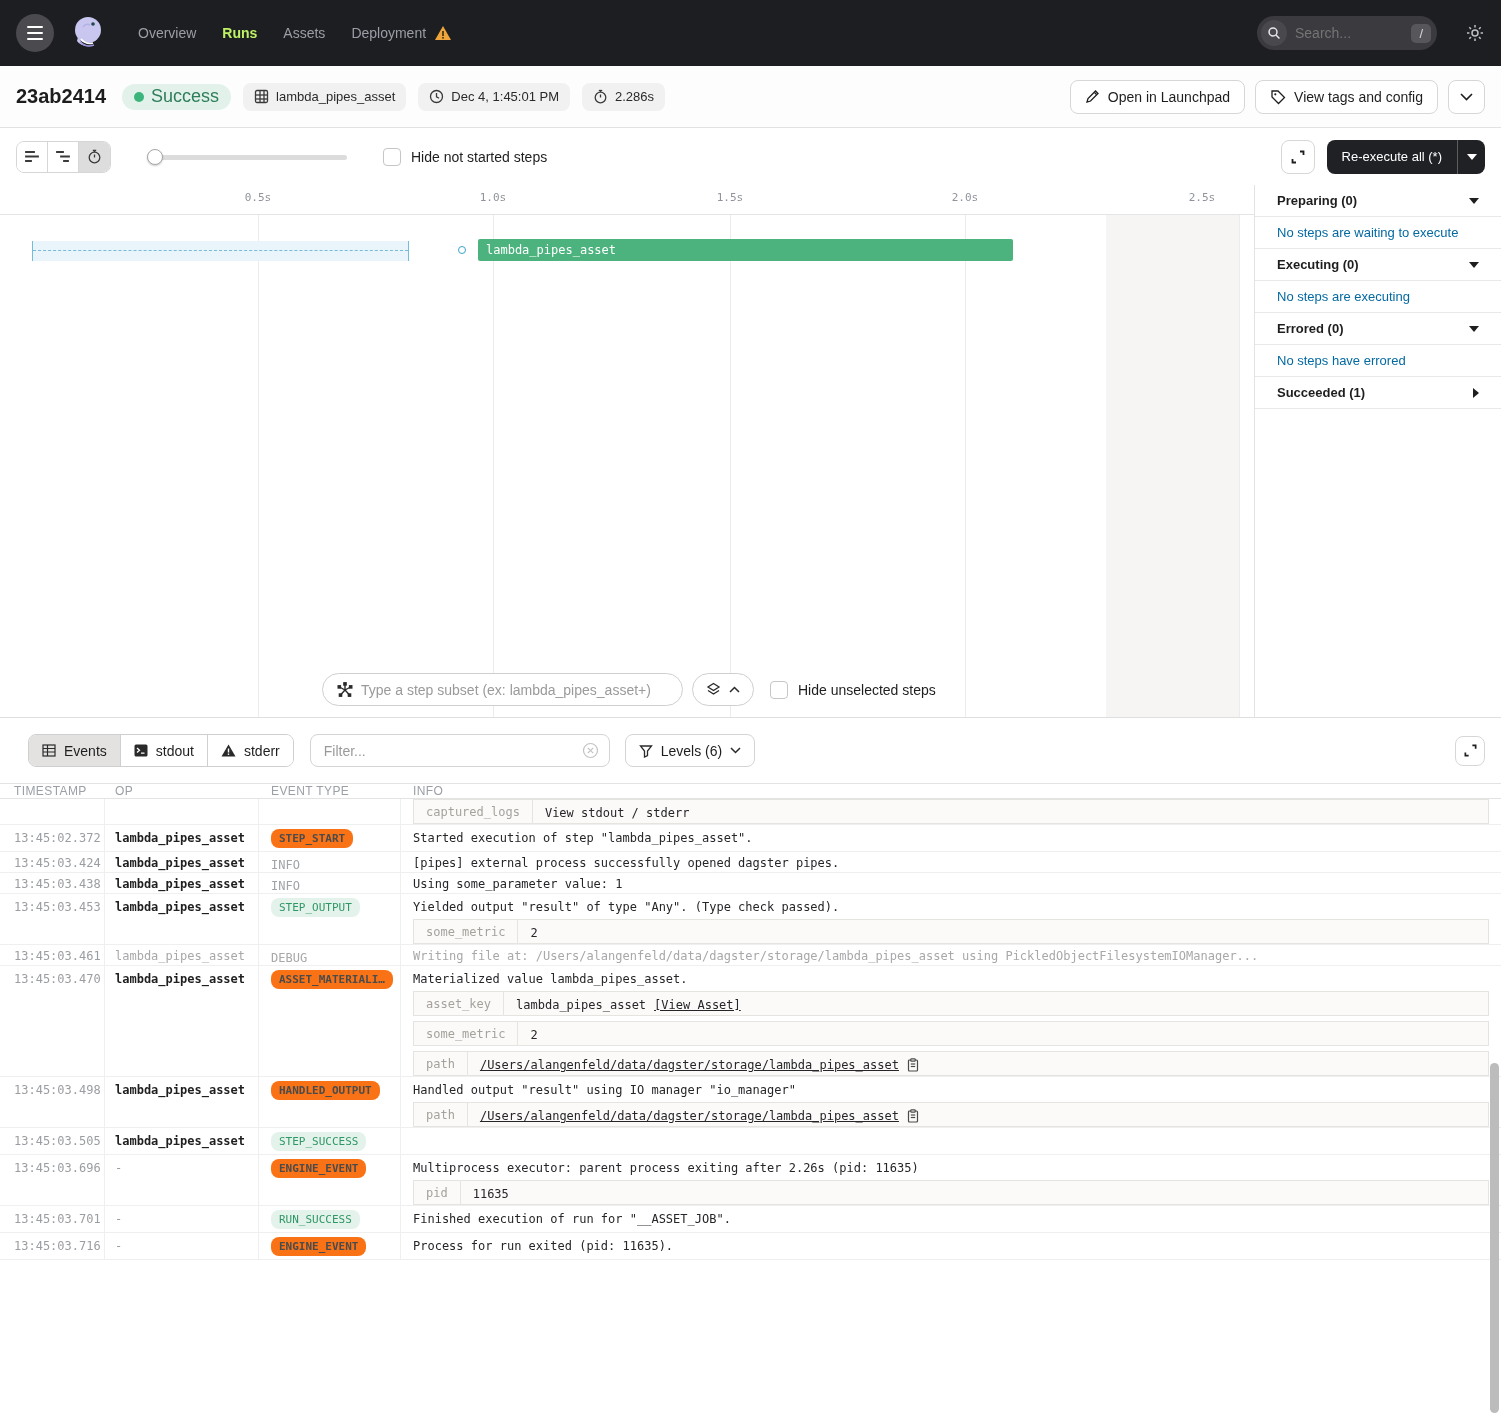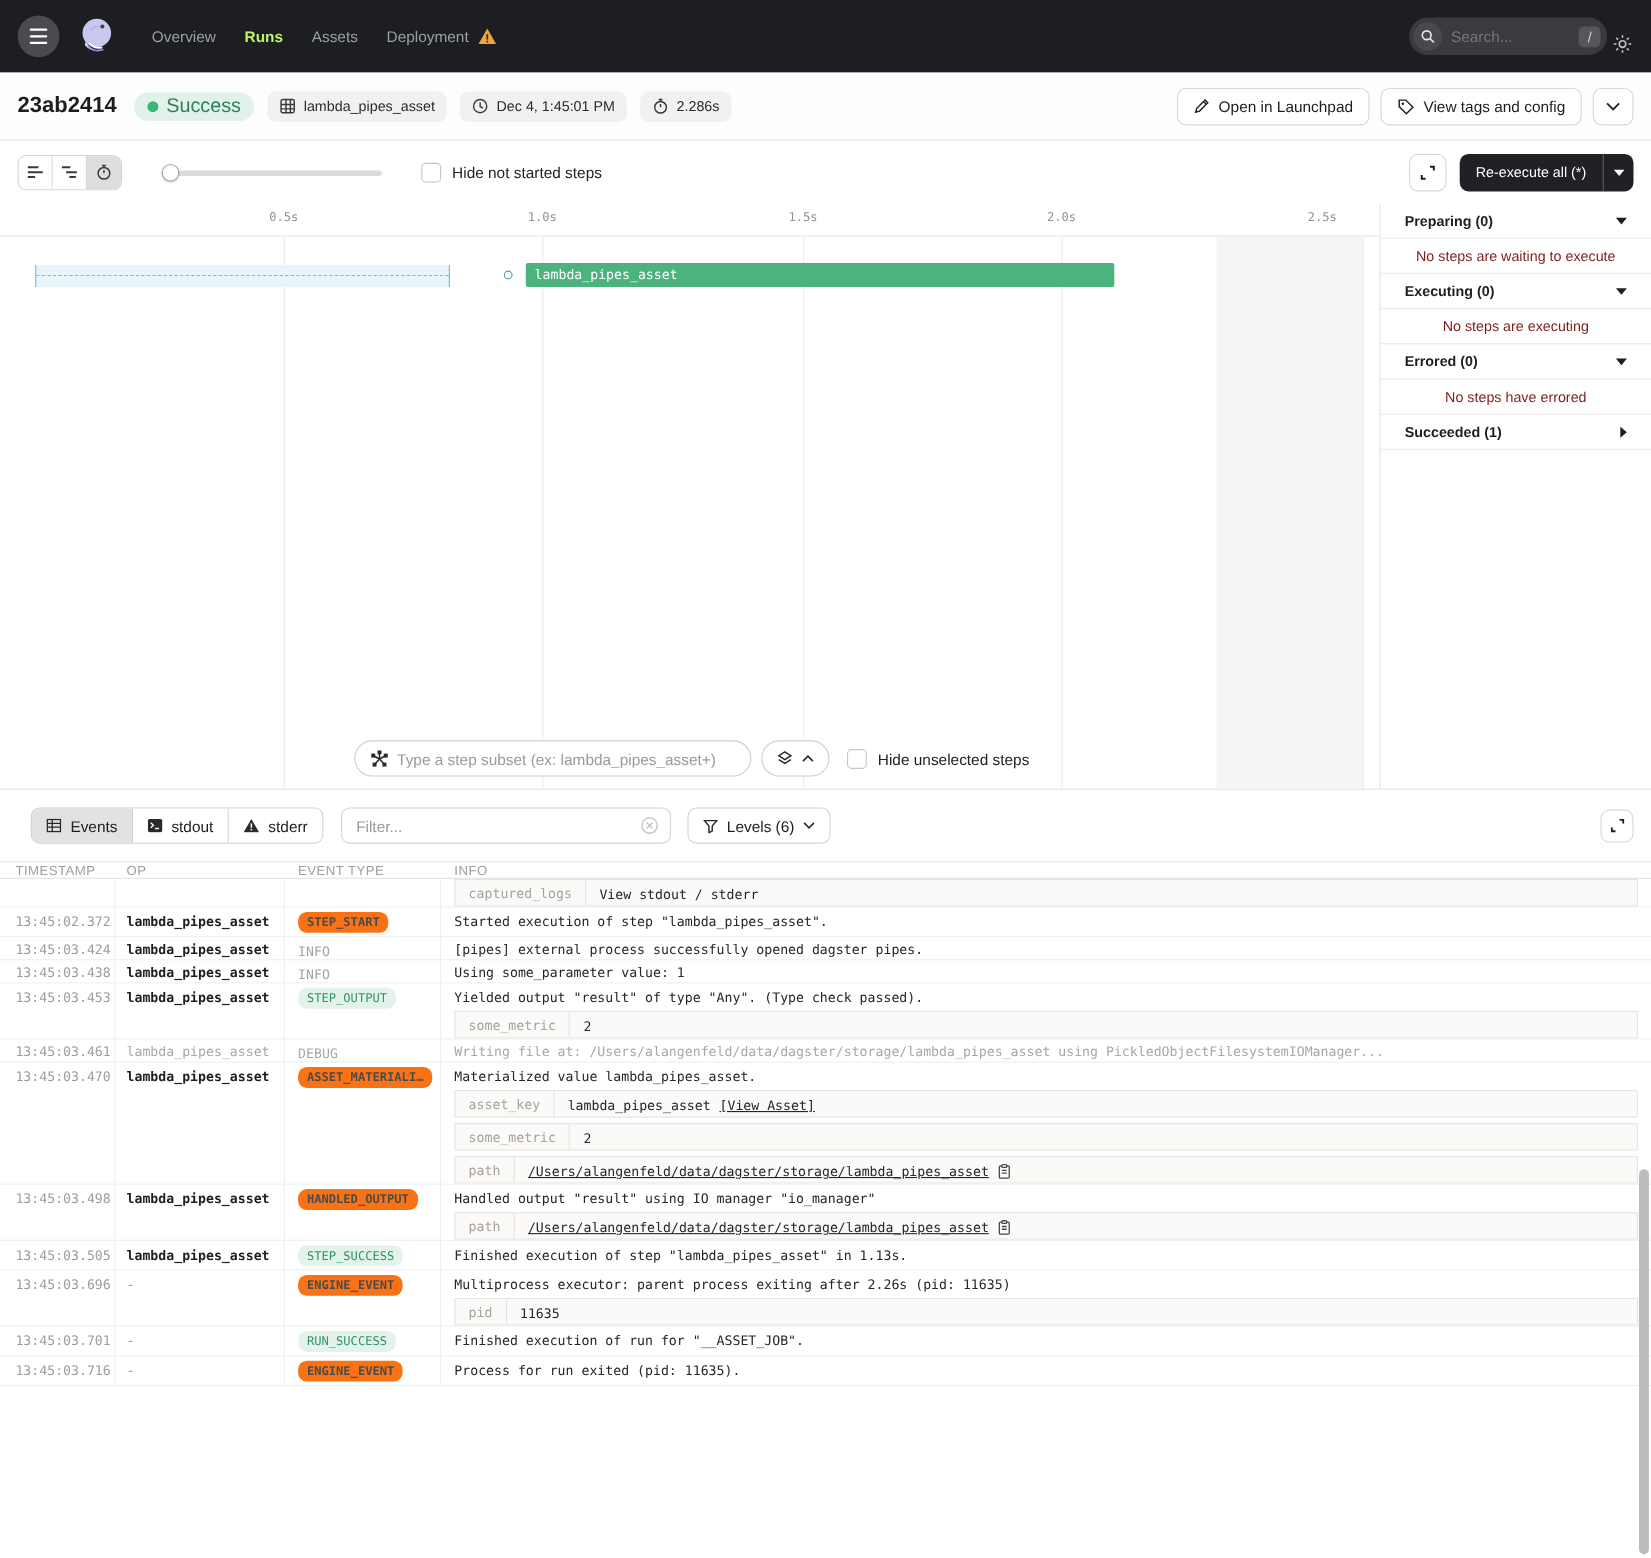--- a/index.html
+++ b/index.html
@@ -8,21 +8,21 @@
 
   
   .topnav { height:66px; background:#1d1e22; display:flex; align-items:center; padding:0 16px; }
   .hamburger { width:38px; height:38px; border-radius:50%; background:#4b4b4f; display:flex; flex-direction:column; gap:4px; align-items:center; justify-content:center; cursor:pointer; }
   .hamburger i { display:block; width:16px; height:2px; background:#fff; border-radius:1px; }
   .logo { width:44px; height:44px; margin-left:12px; display:flex; align-items:center; justify-content:center; }
   .navlinks { display:flex; align-items:center; gap:26px; margin-left:28px; }
   .navlink { color:#9b9ea6; font-size:14px; text-decoration:none; cursor:pointer; }
   .navlink.active { color:#bef264; font-weight:700; }
   .nav-dep { display:flex; align-items:center; gap:8px; }
-  .topnav-right { margin-left:auto; display:flex; align-items:flex-end; gap:4px; }
+  .topnav-right { margin-left:auto; display:flex; align-items:center; gap:28px; }
   .searchpill { display:flex; align-items:center; background:#3a3a3f; border-radius:17px; height:34px; width:180px; padding:0 6px 0 4px; }
   .search-mag { width:26px; height:26px; border-radius:50%; background:#48484d; display:flex; align-items:center; justify-content:center; }
   .searchpill input { flex:1; background:transparent; border:0; outline:0; color:#cfd0d3; font-size:14px; padding:0 8px; width:80px; }
   .slashkey { background:#56565b; color:#d8d8da; border-radius:5px; font-size:13px; padding:2px 8px; }
   .gearbtn { background:transparent; border:0; cursor:pointer; display:flex; }
 
   
   .runheader { height:62px; background:#fdfdfd; border-bottom:1px solid #e2e2e2; display:flex; align-items:center; padding:0 16px; }
   .run-id { font-size:20px; font-weight:700; color:#1d1d1f; margin-right:16px; }
   .badge-success { display:flex; align-items:center; gap:7px; background:#e2f2ea; color:#2e7d5b; border-radius:14px; height:26px; padding:0 12px; font-size:18px; }
@@ -66,21 +66,21 @@
   .subset-input input { flex:1; border:0; outline:0; font-size:14px; color:#333; }
   .subset-input input::placeholder { color:#9a9a9a; }
   .layersbtn { display:flex; align-items:center; gap:8px; height:33px; border:1px solid #cfcfcf; border-radius:17px; background:#fff; padding:0 13px; margin-left:9px; cursor:pointer; }
   .subset-controls .chkwrap { display:flex; align-items:center; margin-left:16px; background:#fff; }
 
   .side-panel { width:246px; font-size:13px; }
   .sp-row { height:32px; display:flex; align-items:center; padding:0 22px; border-bottom:1px solid #e9e9e9; }
   .sp-head { font-weight:700; color:#1e1e1e; cursor:pointer; }
   .sp-head .caret-down { margin-left:auto; width:0; height:0; border-left:5px solid transparent; border-right:5px solid transparent; border-top:6px solid #1e1e1e; }
   .sp-head .caret-right { margin-left:auto; width:0; height:0; border-top:5px solid transparent; border-bottom:5px solid transparent; border-left:6px solid #1e1e1e; }
-  .sp-empty { color:#7f1d1d;justify-content:center; }
+  .sp-empty { color:#0369a1; }
 
   
   .logs-toolbar { height:65px; display:flex; align-items:center; padding:0 16px 0 28px; background:#fff; }
   .tabgroup { display:flex; border:1px solid #cfcfcf; border-radius:8px; overflow:hidden; }
   .tab { display:flex; align-items:center; gap:8px; height:31px; padding:0 13px; background:#fff; border:0; border-right:1px solid #cfcfcf; font-size:14px; color:#1e1e1e; cursor:pointer; }
   .tab:last-child { border-right:0; }
   .tab.active { background:#e3e2e1; }
   .filterwrap { display:flex; align-items:center; width:300px; height:33px; border:1px solid #d4d4d4; border-radius:8px; margin-left:16px; padding:0 10px 0 13px; }
   .filterwrap input { flex:1; border:0; outline:0; font-size:14px; color:#333; }
   .filterwrap input::placeholder { color:#9a9a9a; }
@@ -568,21 +568,20 @@
               </span>
             </span>
           </span>
         </span>
       </div>
 
       <div class="lt-row" style="height:32px">
         <span class="c-ts cell-ts">13:45:03.505</span>
         <span class="c-op cell-op">lambda_pipes_asset</span>
         <span class="c-type cell-type"><span class="pill green">STEP_SUCCESS</span></span>
-        <span class="c-info cell-info">Finished execution of step "lambda_pipes_asset" in 1.13s.</span>
       </div>
 
       <div class="lt-row" style="height:65px">
         <span class="c-ts cell-ts">13:45:03.696</span>
         <span class="c-op cell-op dim">-</span>
         <span class="c-type cell-type"><span class="pill gray">ENGINE_EVENT</span></span>
         <span class="c-info cell-info">
           <span>Multiprocess executor: parent process exiting after 2.26s (pid: 11635)</span>
           <span class="metabox">
             <span class="metakey">pid</span>

